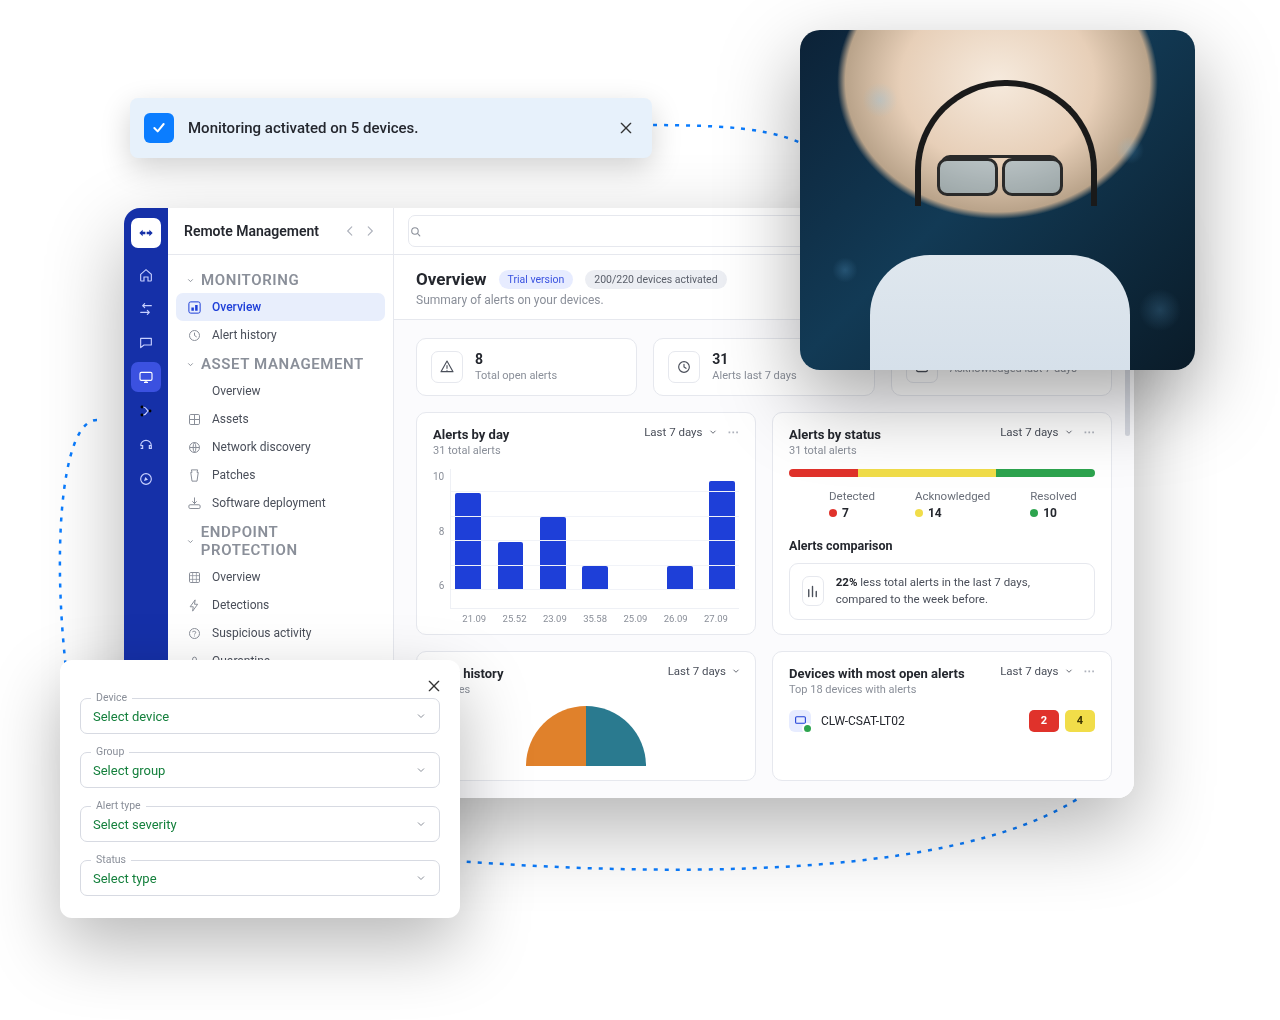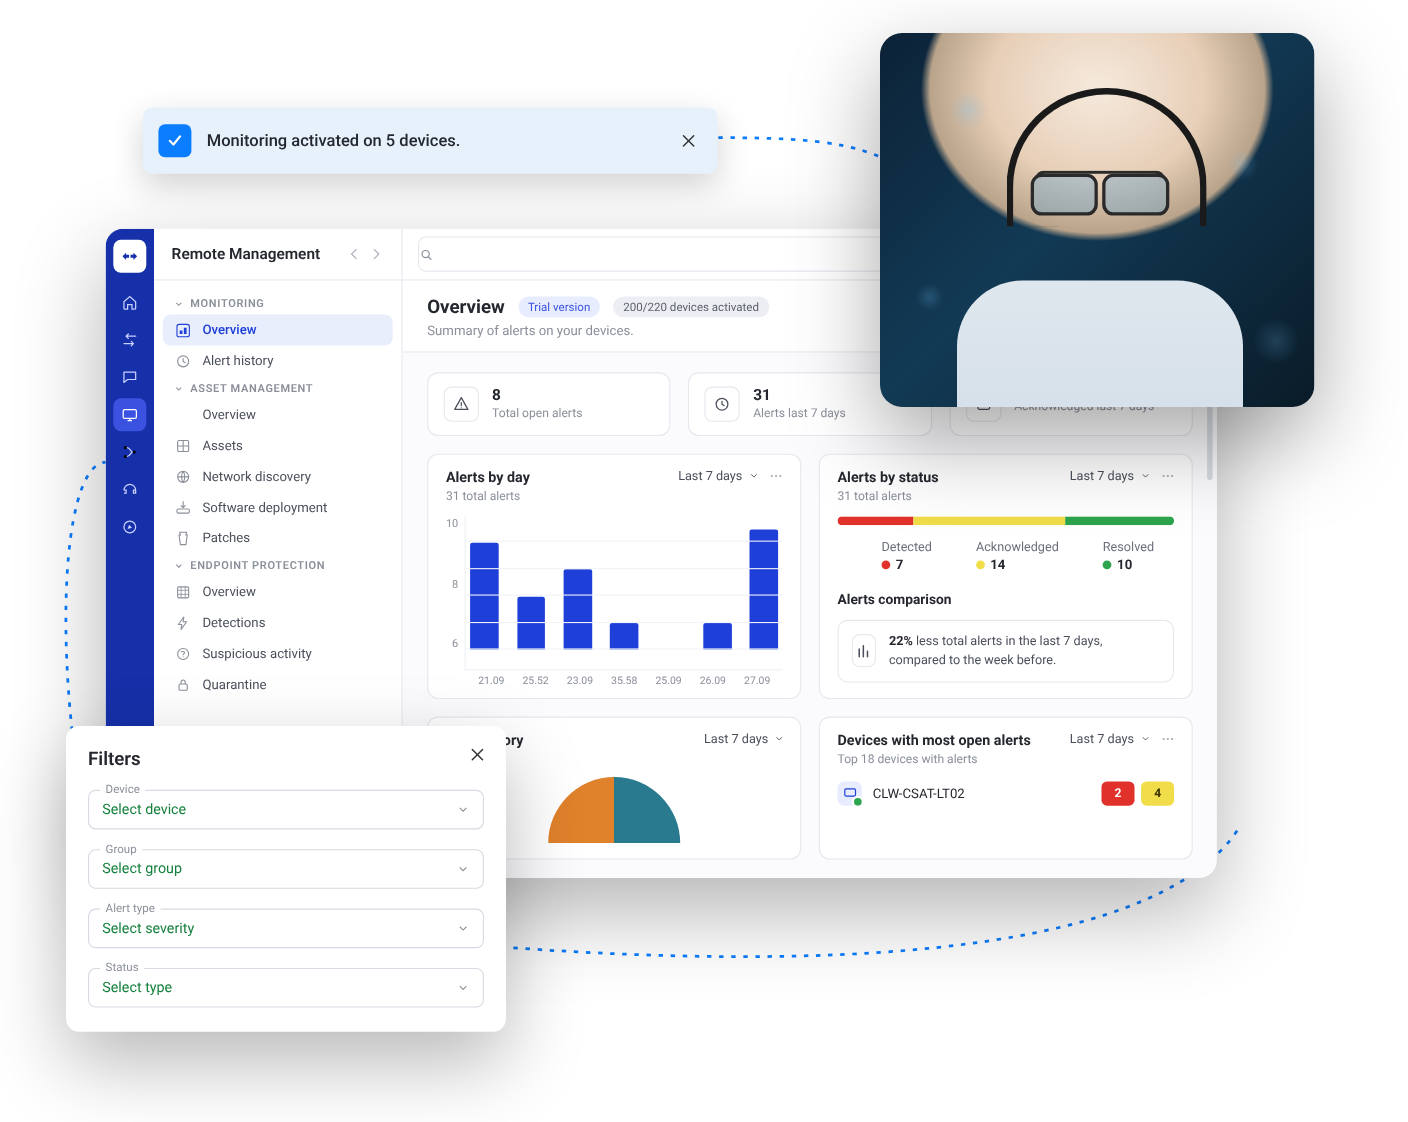--- a/index.html
+++ b/index.html
@@ -56,37 +56,37 @@
      radial-gradient(30px 30px at 360px 280px, rgba(120,200,255,.18), transparent 70%);}
   .hero-glasses{position:absolute;left:140px;top:125px;width:120px;height:35px;border-top:3px solid #2a2a2a;border-radius:10px}
   .hero-glasses:before,.hero-glasses:after{content:"";position:absolute;top:0;width:55px;height:32px;border:3px solid #2a2a2a;border-radius:10px;background:rgba(90,160,210,.35)}
   .hero-glasses:before{left:-3px}.hero-glasses:after{right:-3px}
   .hero-headset{position:absolute;left:115px;top:50px;width:170px;height:120px;border:6px solid #1a1a1a;border-bottom:none;border-radius:90px 90px 0 0}
 
   .node{position:absolute;width:22px;height:22px;border-radius:50%;background:var(--accent-blue);box-shadow:0 0 0 10px rgba(11,125,255,.25);z-index:5}
 
   
   .app{
-    position:absolute;left:96px;top:208px;width:1010px;height:590px;
+    position:absolute;left:124px;top:208px;width:1010px;height:590px;
     background:#fff;border-radius:16px;box-shadow:0 30px 80px rgba(0,0,0,.30);
     display:flex;overflow:hidden;z-index:4;
   }
 
   
   .rail{width:44px;background:var(--blue-dark);display:flex;flex-direction:column;align-items:center;padding-top:10px;gap:4px}
   .rail-ic{width:30px;height:30px;border-radius:7px;display:flex;align-items:center;justify-content:center;color:#c8d0ff;cursor:pointer}
   .rail-ic.logo{background:#fff;color:var(--blue-dark);margin-bottom:8px}
   .rail-ic.active{background:#3b51e0;color:#fff}
 
   
   .sidebar{width:225px;border-right:1px solid var(--line);display:flex;flex-direction:column}
   .sb-title{display:flex;align-items:center;height:46px;padding:0 16px;font-weight:600;font-size:14px;border-bottom:1px solid var(--line)}
   .sb-nav-arrows{margin-left:auto;display:flex;gap:6px;color:#aeb2bc}
   .sb-scroll{padding:10px 8px;overflow:auto;font-size:12px}
-  .sb-group{display:flex;align-items:center;gap:6px;color:var(--muted);font-size:10px;letter-spacing:.6px;padding:6px 10px 4px;font-weight:600;cursor:pointer}
+  .sb-group{display:flex;align-items:center;gap:6px;color:var(--muted);font-size:15px;letter-spacing:.6px;padding:6px 10px 4px;font-weight:600;cursor:pointer}
   .sb-item{display:flex;align-items:center;gap:10px;padding:6px 10px;border-radius:7px;color:#4a4f5a;cursor:pointer}
   .sb-item .i{width:16px;height:16px;display:flex;align-items:center;justify-content:center;color:#8a8f99}
   .sb-item.active{background:var(--blue-light);color:var(--blue);font-weight:500}
   .sb-item.active .i{color:var(--blue)}
 
   
   .main{flex:1;display:flex;flex-direction:column;min-width:0}
   .topbar{height:46px;border-bottom:1px solid var(--line);display:flex;align-items:center;padding:0 14px;gap:14px}
   .search{flex:1;height:30px;border:1px solid var(--line);border-radius:7px;display:flex;align-items:center;justify-content:space-between;gap:7px;color:var(--muted);font-size:14px;cursor:text}
   .kbd{border:1px solid var(--line);border-radius:5px;padding:3px 6px;font-size:10.5px;color:var(--muted);background:#fbfbfd}
@@ -318,33 +318,33 @@
             <svg width="15" height="15" viewBox="0 0 24 24" fill="none">
               <circle cx="12" cy="12" r="8" fill="none" stroke="currentColor" stroke-width="1.6"></circle>
               <path d="M4 12h16M12 4c3 3 3 13 0 16M12 4c-3 3-3 13 0 16" fill="none" stroke="currentColor" stroke-width="1.6"></path>
             </svg>
           </span>
           <span>Network discovery</span>
         </div>
         <div class="sb-item">
           <span class="i">
             <svg width="15" height="15" viewBox="0 0 24 24" fill="none">
+              <path d="M7 3h10l-1 4h2l-2 14H8L6 7h2z" fill="none" stroke="currentColor" stroke-width="1.6"></path>
+            </svg>
+          </span>
+          <span>Patches</span>
+        </div>
+        <div class="sb-item">
+          <span class="i">
+            <svg width="15" height="15" viewBox="0 0 24 24" fill="none">
               <rect x="3" y="14" width="18" height="6" rx="2" fill="none" stroke="currentColor" stroke-width="1.6"></rect>
               <path d="M12 3v9m0 0l-3-3m3 3l3-3" stroke="currentColor" stroke-width="1.6" fill="none" stroke-linecap="round"></path>
             </svg>
           </span>
           <span>Software deployment</span>
-        </div>
-        <div class="sb-item">
-          <span class="i">
-            <svg width="15" height="15" viewBox="0 0 24 24" fill="none">
-              <path d="M7 3h10l-1 4h2l-2 14H8L6 7h2z" fill="none" stroke="currentColor" stroke-width="1.6"></path>
-            </svg>
-          </span>
-          <span>Patches</span>
         </div>
         <div class="sb-group">
           <svg width="9" height="9" viewBox="0 0 24 24">
             <path d="M6 9l6 6 6-6" fill="none" stroke="currentColor" stroke-width="2.5"></path>
           </svg>
           <span>ENDPOINT PROTECTION</span>
         </div>
         <div class="sb-item">
           <span class="i">
             <svg width="15" height="15" viewBox="0 0 24 24" fill="none">
@@ -580,21 +580,20 @@
                 </div>
               </div>
           </div>
         </div>
       </div>
     </div>
   </div>
 </div>
 
 <div class="filters">
-  <h2>Filters</h2>
   <div class="filters-close">
     <svg width="16" height="16" viewBox="0 0 24 24">
         <path d="M5 5l14 14M19 5L5 19" stroke="currentColor" stroke-width="2" stroke-linecap="round"></path>
       </svg>
   </div>
   <div id="filter-fields">
       <div class="field">
         <label>Device</label>
         <div class="sel">
           <span>Select device</span>

